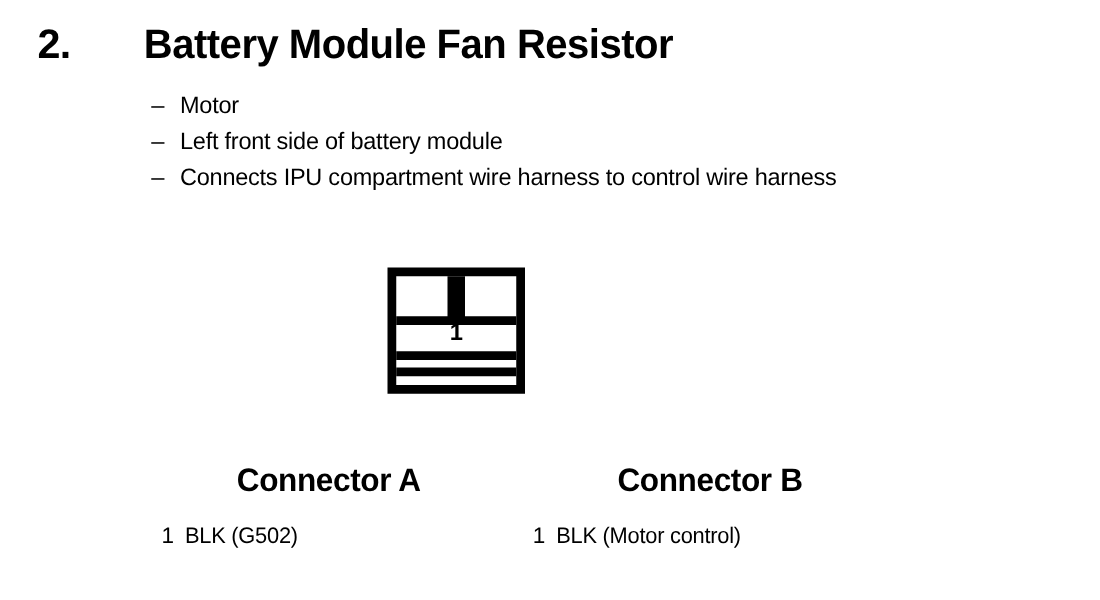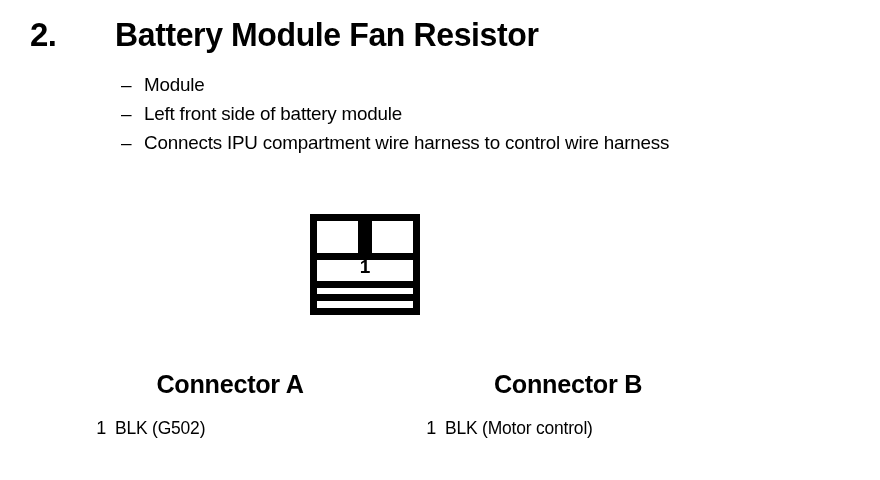--- a/index.html
+++ b/index.html
@@ -130,21 +130,21 @@
     width: 110px;
     text-align: center;
     font-size: 19px;
     font-weight: bold;
     line-height: 24px;
   }
 
   
   .connector-a {
     position: absolute;
-    left: 80px;
+    left: 113px;
     top: 368px;
     width: 300px;
   }
   .connector-b {
     position: absolute;
     left: 408px;
     top: 368px;
     width: 320px;
   }
   .connector-heading {
@@ -189,21 +189,21 @@
 <div class="page">
 
   <div class="title-row">
     <span class="title-number">2.</span>
     <span class="title-text">Battery Module Fan Resistor</span>
   </div>
 
   <div class="bullets">
     <div class="bullet-line">
       <span class="bullet-dash">–</span>
-      <span class="bullet-text">Module</span>
+      <span class="bullet-text">Motor</span>
     </div>
     <div class="bullet-line">
       <span class="bullet-dash">–</span>
       <span class="bullet-text">Left front side of battery module</span>
     </div>
     <div class="bullet-line">
       <span class="bullet-dash">–</span>
       <span class="bullet-text">Connects IPU compartment wire harness to control wire harness</span>
     </div>
   </div>

